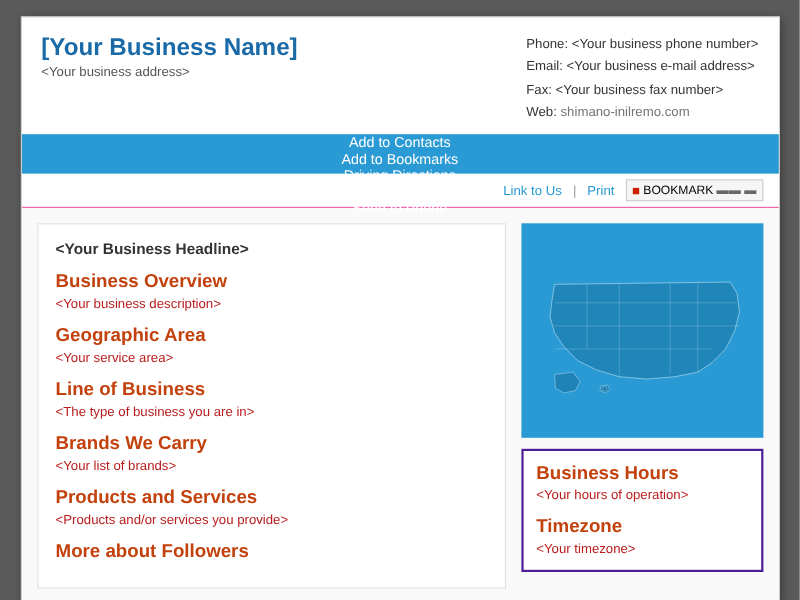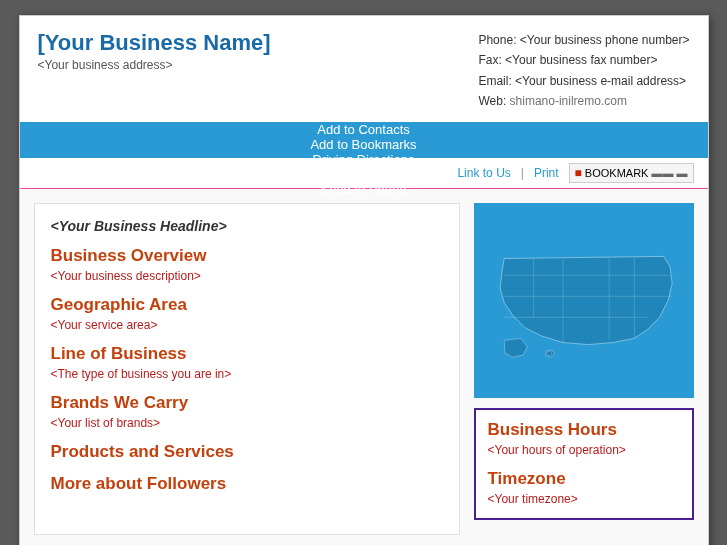--- a/index.html
+++ b/index.html
@@ -114,21 +114,20 @@
       flex: 1;
       background: #fff;
       border: 1px solid #e0e0e0;
       padding: 14px 16px;
     }
     .business-headline {
       color: #333;
       font-size: 14px;
       font-weight: bold;
       margin-bottom: 4px;
-      font-style: italic;
     }
     .section-heading {
       color: #c2410c;
       font-size: 17px;
       font-weight: bold;
       margin-top: 12px;
       margin-bottom: 3px;
     }
     .section-text {
       color: #b91c1c;
@@ -167,22 +166,22 @@
 
 <div class="page-container">
 
   <div class="header">
     <div class="header-left">
       <div class="business-name">[Your Business Name]</div>
       <div class="business-address">&lt;Your business address&gt;</div>
     </div>
     <div class="header-right">
       <div>Phone: &lt;Your business phone number&gt;</div>
+      <div>Email: &lt;Your business e-mail address&gt;</div>
       <div>Fax: &lt;Your business fax number&gt;</div>
-      <div>Email: &lt;Your business e-mail address&gt;</div>
       <div>
         <span>Web: </span><a class="web-link">shimano-inilremo.com</a>
       </div>
     </div>
   </div>
 
   <div class="nav-bar">
     <div class="nav-item">Add to Contacts</div>
     <div class="nav-item">Add to Bookmarks</div>
     <div class="nav-item">Driving Directions</div>
@@ -211,20 +210,21 @@
       <div class="section-heading">Geographic Area</div>
       <div class="section-text">&lt;Your service area&gt;</div>
 
       <div class="section-heading">Line of Business</div>
       <div class="section-text">&lt;The type of business you are in&gt;</div>
 
       <div class="section-heading">Brands We Carry</div>
       <div class="section-text">&lt;Your list of brands&gt;</div>
 
       <div class="section-heading">Products and Services</div>
+      <div class="section-text">&lt;Products and/or services you provide&gt;</div>
 
       <div class="section-heading">More about Followers</div>
     </div>
 
     <div class="right-col">
 
       <div class="map-box">
         <svg class="map-svg" viewBox="0 0 500 320" xmlns="http://www.w3.org/2000/svg">
 
           <rect width="500" height="320" fill="#2a9ad4"></rect>

